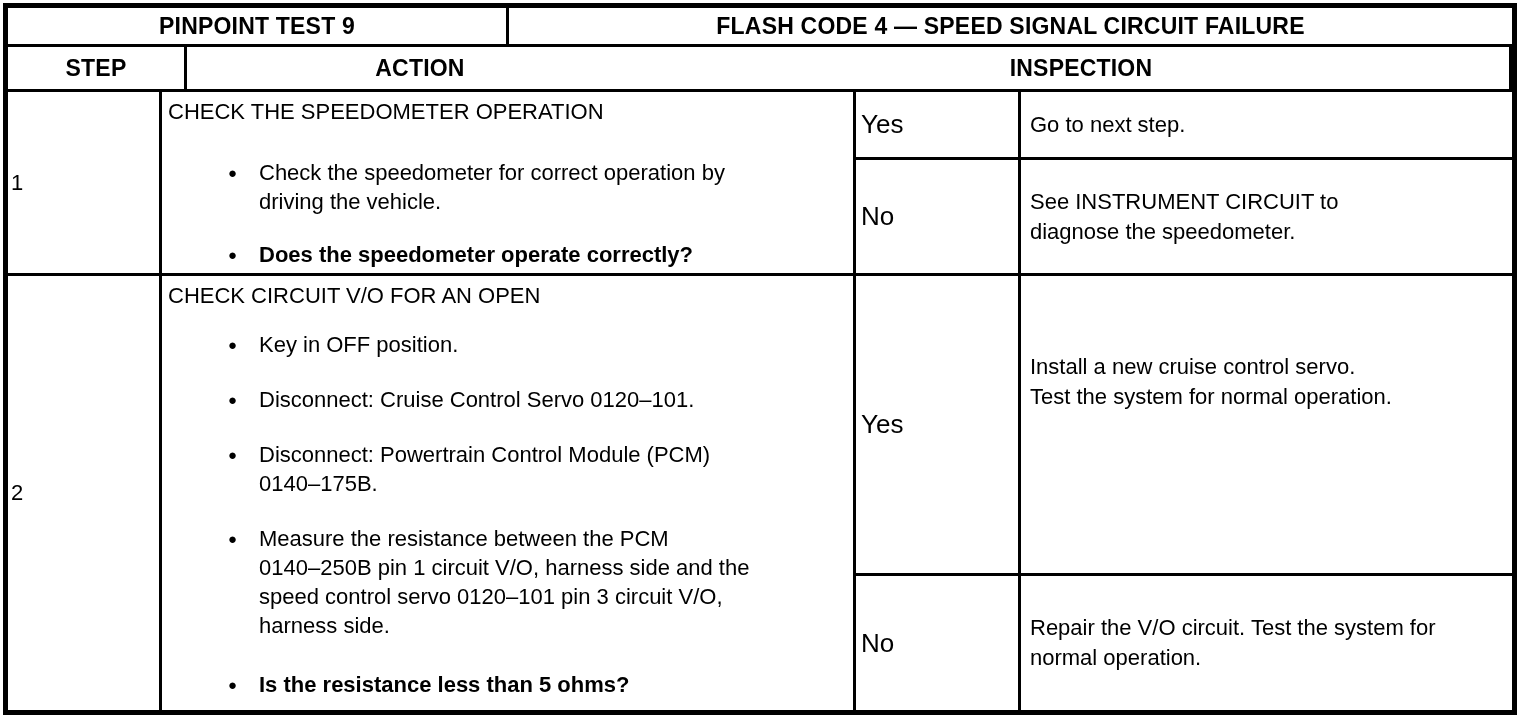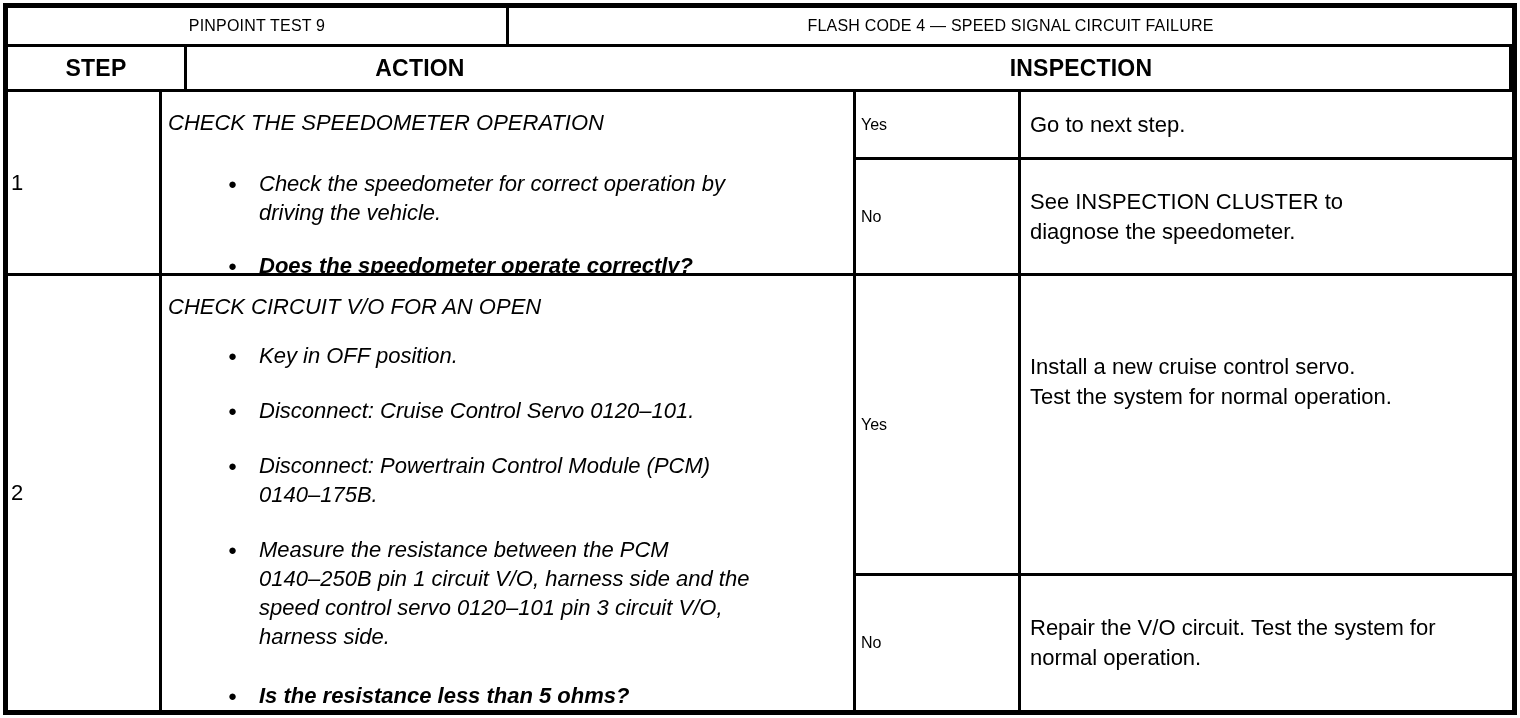--- a/index.html
+++ b/index.html
@@ -17,21 +17,21 @@
     display:flex; flex-direction:column;
   }
   .row { display:flex; flex:none; width:100%; }
   .bb { border-bottom:3px solid #000; }
   .br { border-right:3px solid #000; }
 
   
   .title-row { height:39px; }
   .title-cell {
     display:flex; align-items:center; justify-content:center;
-    font-weight:normal; font-size:16px; letter-spacing:0.2px;
+    font-weight:bold; font-size:23px; letter-spacing:0.2px;
   }
   .title-left { width:501px; }
   .title-right { flex:1;border-radius:9px; }
 
   
   .header-row { height:45px; }
   .header-cell {
     display:flex; align-items:center; justify-content:center;
     font-weight:bold; font-size:23px; letter-spacing:0.2px;
   }
@@ -44,21 +44,21 @@
   .step-row2 { flex:1; }
 
   .step-cell {
     width:154px; flex:none;
     display:flex; align-items:center;
     padding-left:3px; font-size:22px;
   }
   .insp-cell {
     width:694px; flex:none;
     font-size:22px; line-height:29px;
-    padding-top:16px; overflow:hidden;font-style:italic;
+    padding-top:5px; overflow:hidden;
   }
   .insp-title { padding-left:6px; }
   ul.bullets { list-style:none; padding-left:66px; padding-right:10px; }
   .bullets li { display:flex; margin-top:26px; }
   .bullets li.bold { font-weight:bold; }
   .dot { flex:none; width:31px; font-size:15px; line-height:29px; }
   .btext { white-space:pre-line; }
 
   .step-row1 .bullets li:first-child { margin-top:32px; }
   .step-row1 .bullets li.bold { margin-top:24px; }
@@ -68,21 +68,21 @@
   
   .results { flex:1; display:flex; flex-direction:column; }
   .result-sub { display:flex; width:100%; }
   .r1-yes { height:68px; border-bottom:3px solid #000; }
   .r1-no  { flex:1; }
   .r2-yes { height:300px; border-bottom:3px solid #000; }
   .r2-no  { flex:1; }
   .answer-cell {
     width:165px; flex:none; border-right:3px solid #000;
     display:flex; align-items:center;
-    padding-left:5px; font-size:16px;
+    padding-left:5px; font-size:26px;
   }
   .action-cell {
     flex:1; display:flex; align-items:center;
     padding-left:9px; padding-right:6px;
     font-size:22px; line-height:30px;
     white-space:pre-line;
   }
   .action-lift { padding-bottom:86px; }
 </style>
 </head>
@@ -118,21 +118,21 @@
           </li>
         </ul>
       </div>
       <div class="results">
         <div class="result-sub r1-yes">
           <div class="answer-cell">Yes</div>
           <div class="action-cell">Go to next step.</div>
         </div>
         <div class="result-sub r1-no">
           <div class="answer-cell">No</div>
-          <div class="action-cell">See INSPECTION CLUSTER to
+          <div class="action-cell">See INSTRUMENT CIRCUIT to
 diagnose the speedometer.</div>
         </div>
       </div>
     </div>
 
     <div class="row step-row2">
       <div class="step-cell br">2</div>
       <div class="insp-cell br">
         <div class="insp-title">CHECK CIRCUIT V/O FOR AN OPEN</div>
         <ul class="bullets">

